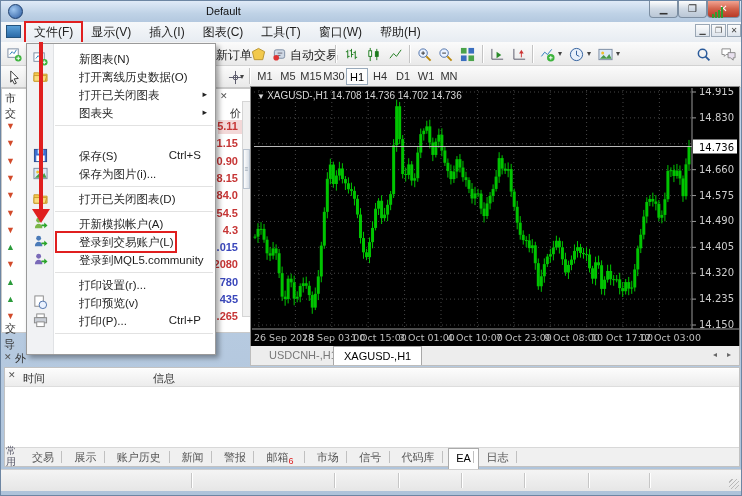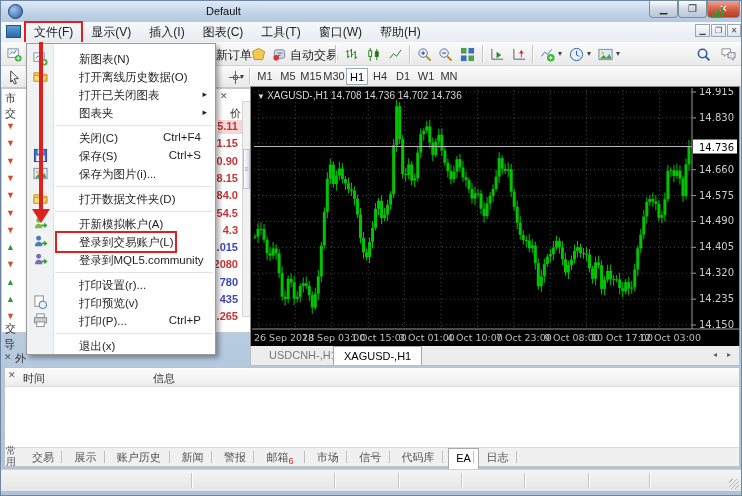--- a/index.html
+++ b/index.html
@@ -708,24 +708,20 @@
       </div>
       <div class="fm-item" style="top: 42px;">
         <span class="fm-label">打开已关闭图表</span>
         <span class="fm-sub">▸</span>
       </div>
       <div class="fm-item" style="top: 60px;">
         <span class="fm-label">图表夹</span>
         <span class="fm-sub">▸</span>
       </div>
       <div class="fm-sep" style="top: 81px;"></div>
-      <div class="fm-item" style="top: 85px;">
-        <span class="fm-label">关闭(C)</span>
-        <span class="fm-short">Ctrl+F4</span>
-      </div>
       <div class="fm-item" style="top: 121px;">
         <span class="fm-ico"><svg viewBox="0 0 16 16" xmlns="http://www.w3.org/2000/svg">
             <rect x="1" y="2.5" width="14" height="11" fill="#dce9f7" stroke="#7a8aa0"></rect>
             <circle cx="5" cy="6.5" r="1.6" fill="#f0c030"></circle>
             <path d="M2 12.5l4-4 3 3 3-4 2.5 5z" fill="#4a9a4a"></path>
           </svg></span>
         <span class="fm-label">保存为图片(i)...</span>
       </div>
       <div class="fm-item" style="top: 103px;">
         <span class="fm-ico"><svg viewBox="0 0 16 16" xmlns="http://www.w3.org/2000/svg">
@@ -735,21 +731,21 @@
           </svg></span>
         <span class="fm-label">保存(S)</span>
         <span class="fm-short">Ctrl+S</span>
       </div>
       <div class="fm-sep" style="top: 142px;"></div>
       <div class="fm-item" style="top: 146px;">
         <span class="fm-ico"><svg viewBox="0 0 16 16" xmlns="http://www.w3.org/2000/svg">
             <path d="M1 4h5l1 1.5h8V13H1z" fill="#f6c84c" stroke="#c89a2a"></path>
             <path d="M1 7h13.5L13 13H1z" fill="#fadd7d" stroke="#c89a2a"></path>
           </svg></span>
-        <span class="fm-label">打开数据文件夹(D)</span>
+        <span class="fm-label">打开已关闭图表(D)</span>
       </div>
       <div class="fm-sep" style="top: 167px;"></div>
       <div class="fm-item" style="top: 189px;">
         <span class="fm-ico"><svg viewBox="0 0 16 16" xmlns="http://www.w3.org/2000/svg">
             <circle cx="6" cy="4.5" r="2.6" fill="#4a7ab8"></circle>
             <path d="M2 13c0-3.2 1.8-4.8 4-4.8s4 1.6 4 4.8z" fill="#4a7ab8"></path>
             <path d="M9 9h3V7l3.5 3L12 13v-2H9z" fill="#2aa52a"></path>
           </svg></span>
         <span class="fm-label">登录到交易账户(L)</span>
       </div>
@@ -784,23 +780,20 @@
       <div class="fm-item" style="top: 268px;">
         <span class="fm-ico"><svg viewBox="0 0 16 16" xmlns="http://www.w3.org/2000/svg">
             <rect x="4" y="1" width="8" height="4" fill="#fff" stroke="#888"></rect>
             <rect x="1.5" y="5" width="13" height="5.5" fill="#c9ced6" stroke="#888"></rect>
             <rect x="4" y="9.5" width="8" height="5" fill="#fff" stroke="#888"></rect>
           </svg></span>
         <span class="fm-label">打印(P)...</span>
         <span class="fm-short">Ctrl+P</span>
       </div>
       <div class="fm-sep" style="top: 289px;"></div>
-      <div class="fm-item" style="top: 293px;">
-        <span class="fm-label">退出(x)</span>
-      </div>
     </div>
 
   <div id="anno-shaft" class="abs anno"></div>
   <div id="anno-head" class="abs anno"></div>
 
   <div id="statusbar" class="abs">
     <span class="st-sep" style="left:190px"></span>
     <span class="st-sep" style="left:333px"></span>
     <span class="st-sep" style="left:397px"></span>
     <span class="st-sep" style="left:460px"></span>

